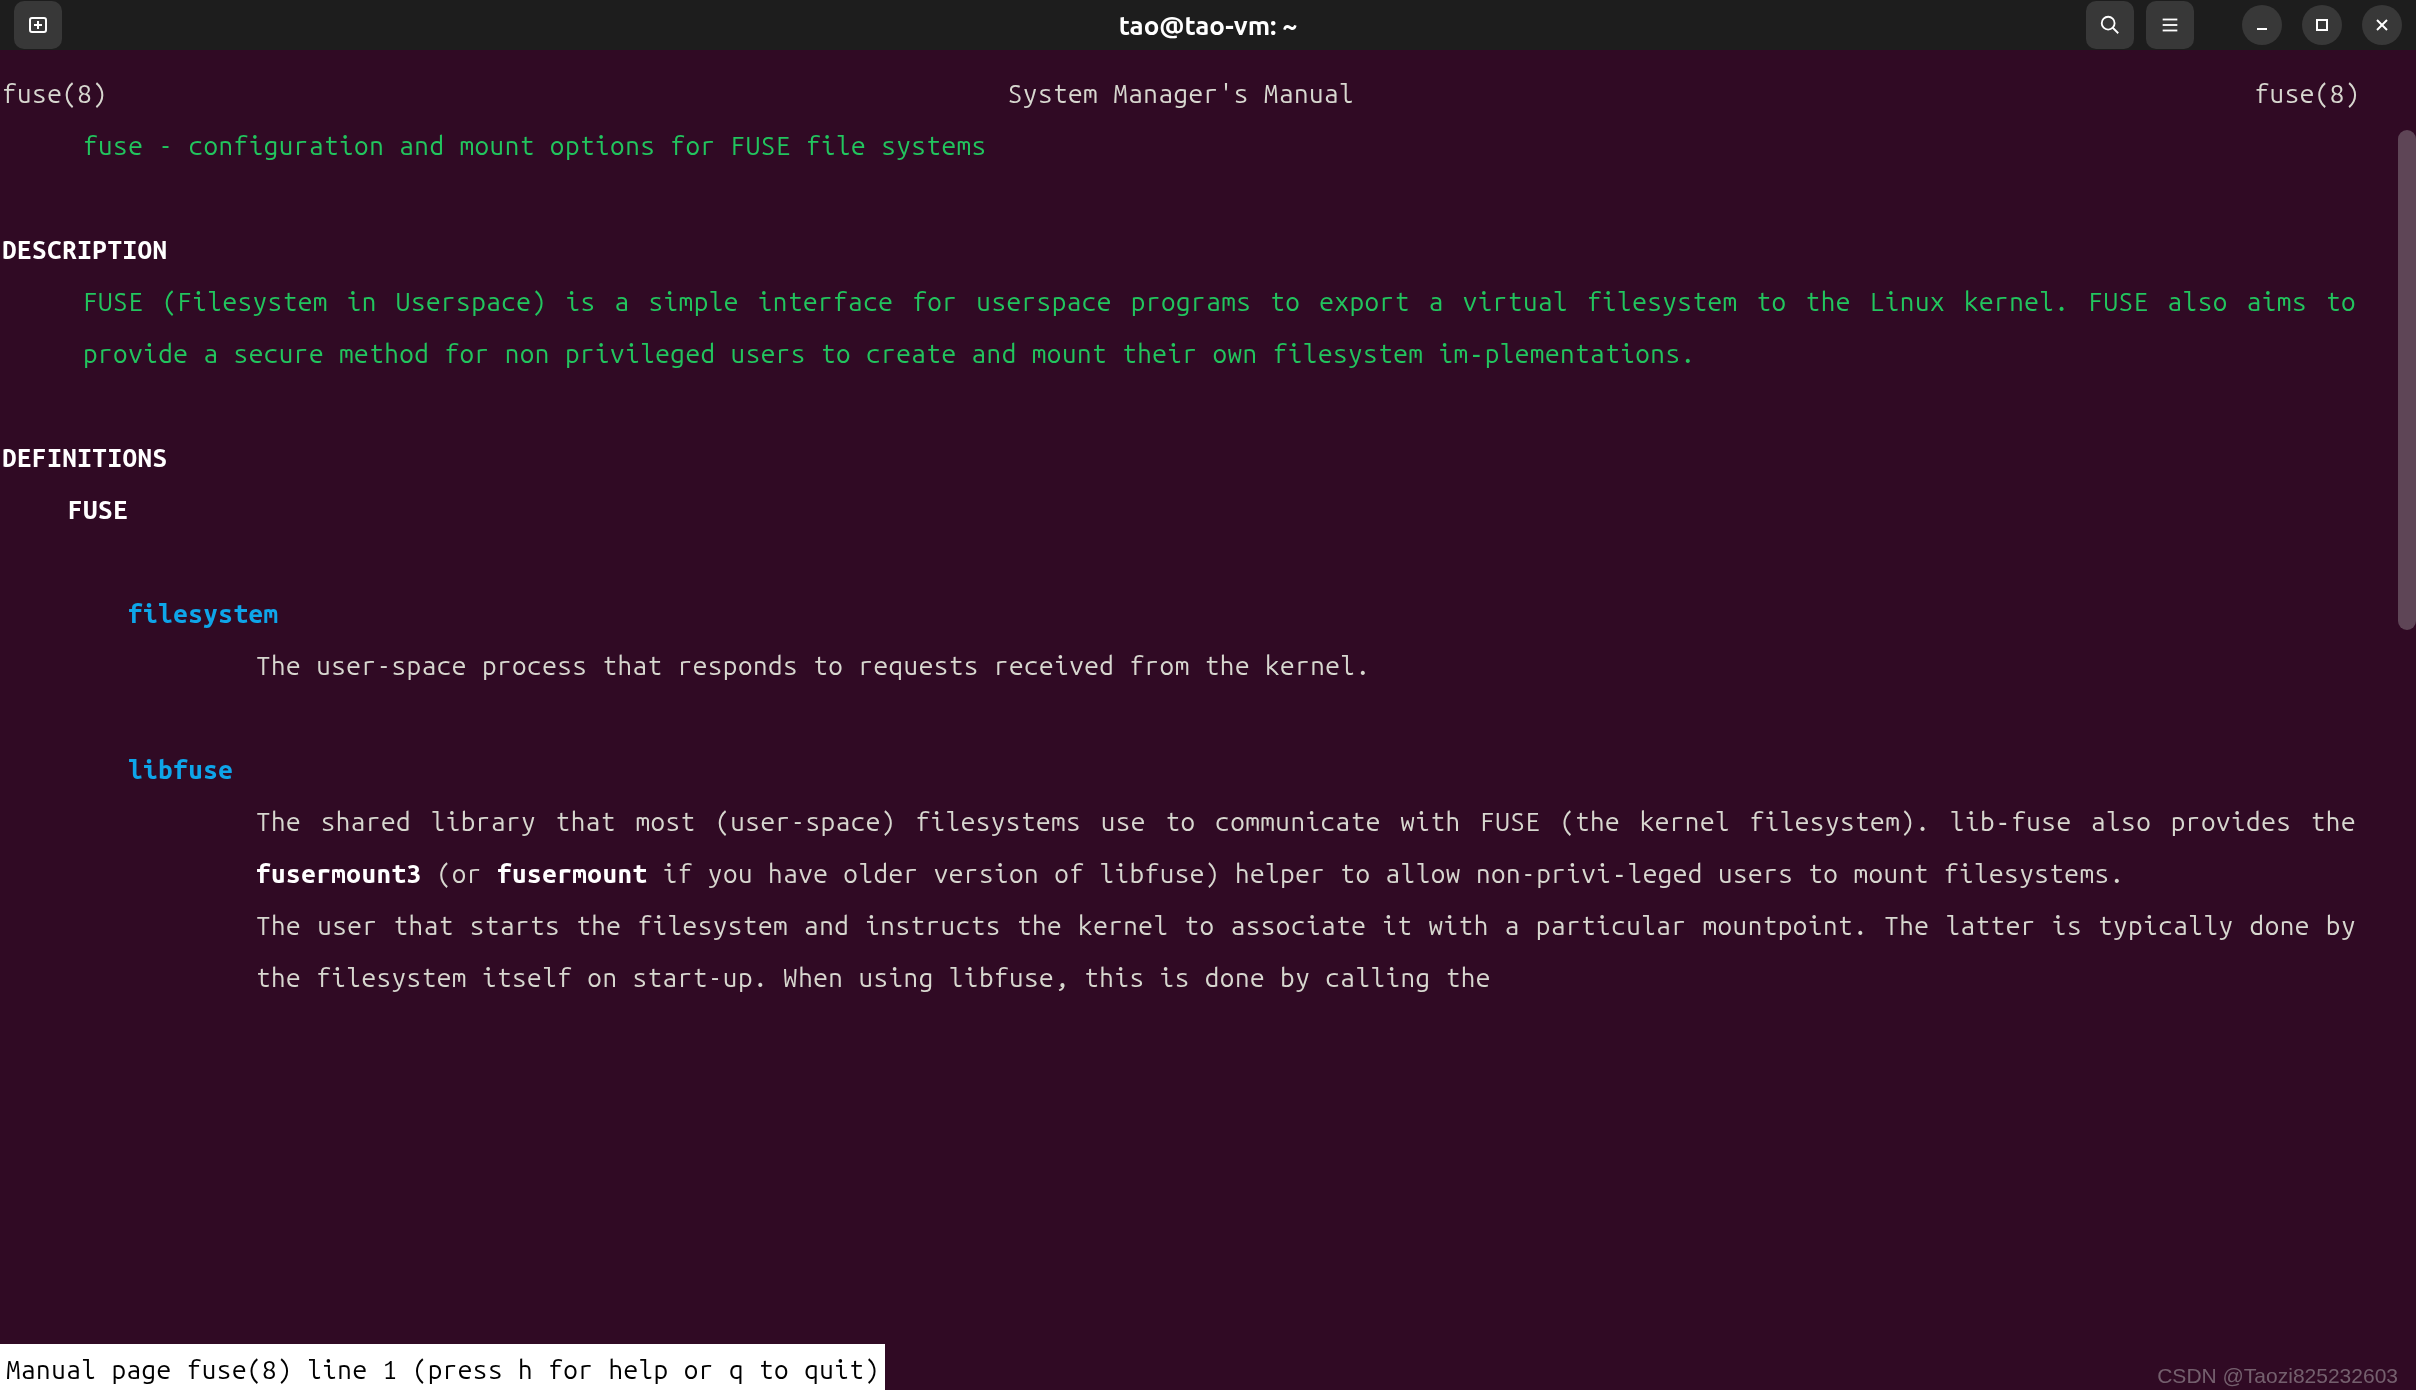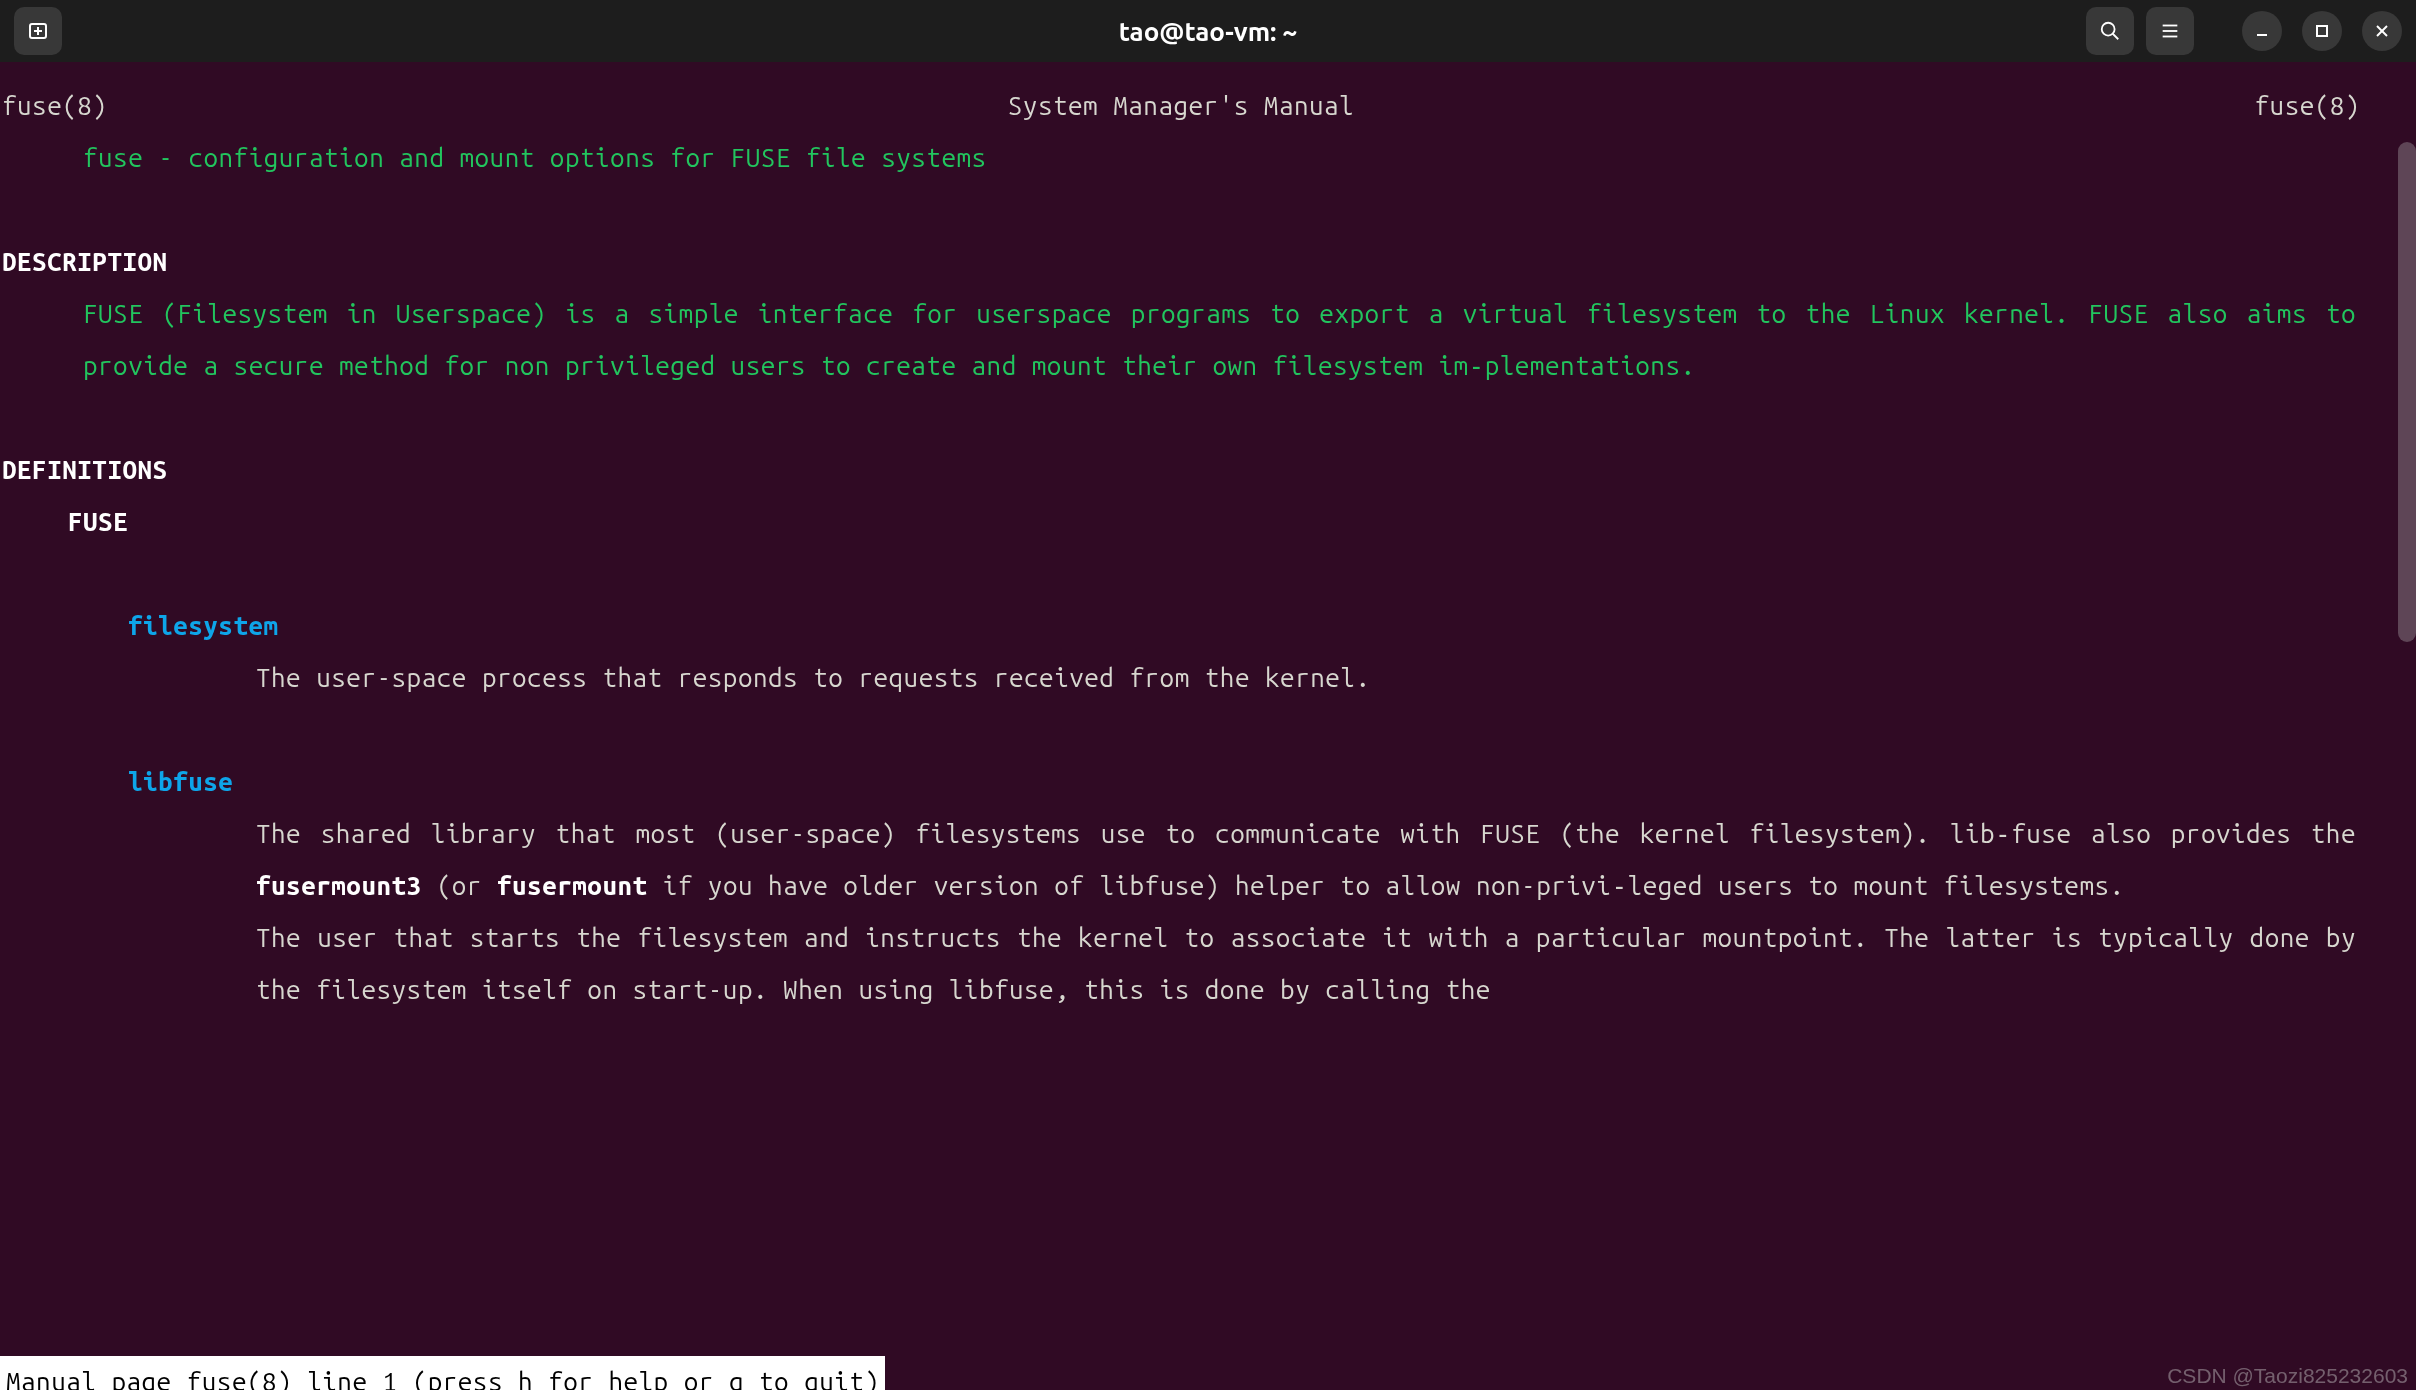--- a/index.html
+++ b/index.html
@@ -11,21 +11,21 @@
       width: 2416px;
       height: 1390px;
       background: #300a24;
       font-family: 'Ubuntu Mono', 'DejaVu Sans Mono', 'Courier New', monospace;
       font-size: 26px;
       color: #d7d7cf;
       overflow: hidden;
       position: relative;
     }
     .titlebar {
-      height: 62px;
+      height: 50px;
       background: #1d1d1d;
       display: flex;
       align-items: center;
       justify-content: space-between;
       padding: 0 14px;
     }
     .titlebar-left {
       display: flex;
       align-items: center;
     }
@@ -143,21 +143,21 @@
       left: 0;
       background: #ffffff;
       color: #000000;
       padding: 0 6px;
       font-family: 'Ubuntu Mono', 'DejaVu Sans Mono', monospace;
       line-height: 52px;
     }
     .watermark {
       position: absolute;
       bottom: 2px;
-      right: 8px;
+      right: 18px;
       color: rgba(200, 200, 200, 0.45);
       font-family: sans-serif;
       font-size: 21px;
     }
     .scrollbar {
       position: absolute;
       right: 0;
       top: 62px;
       width: 18px;
       height: 500px;

